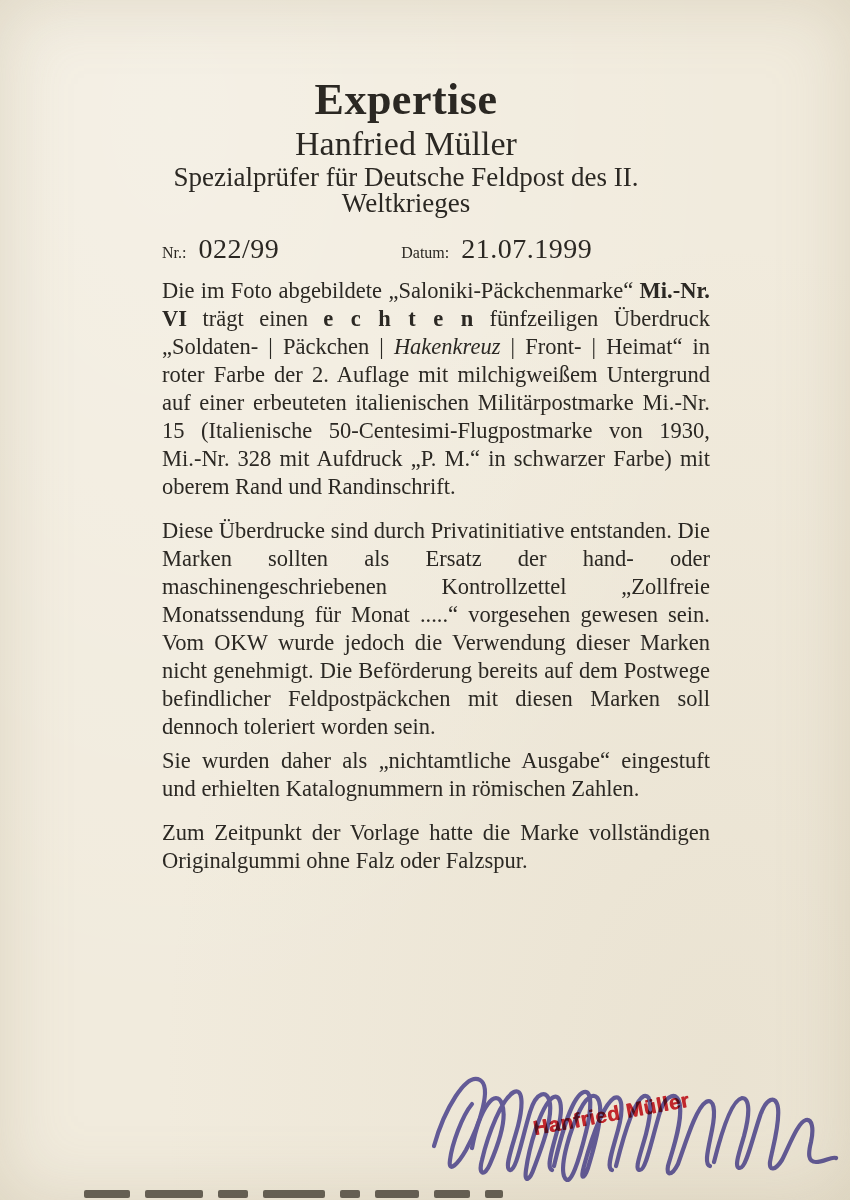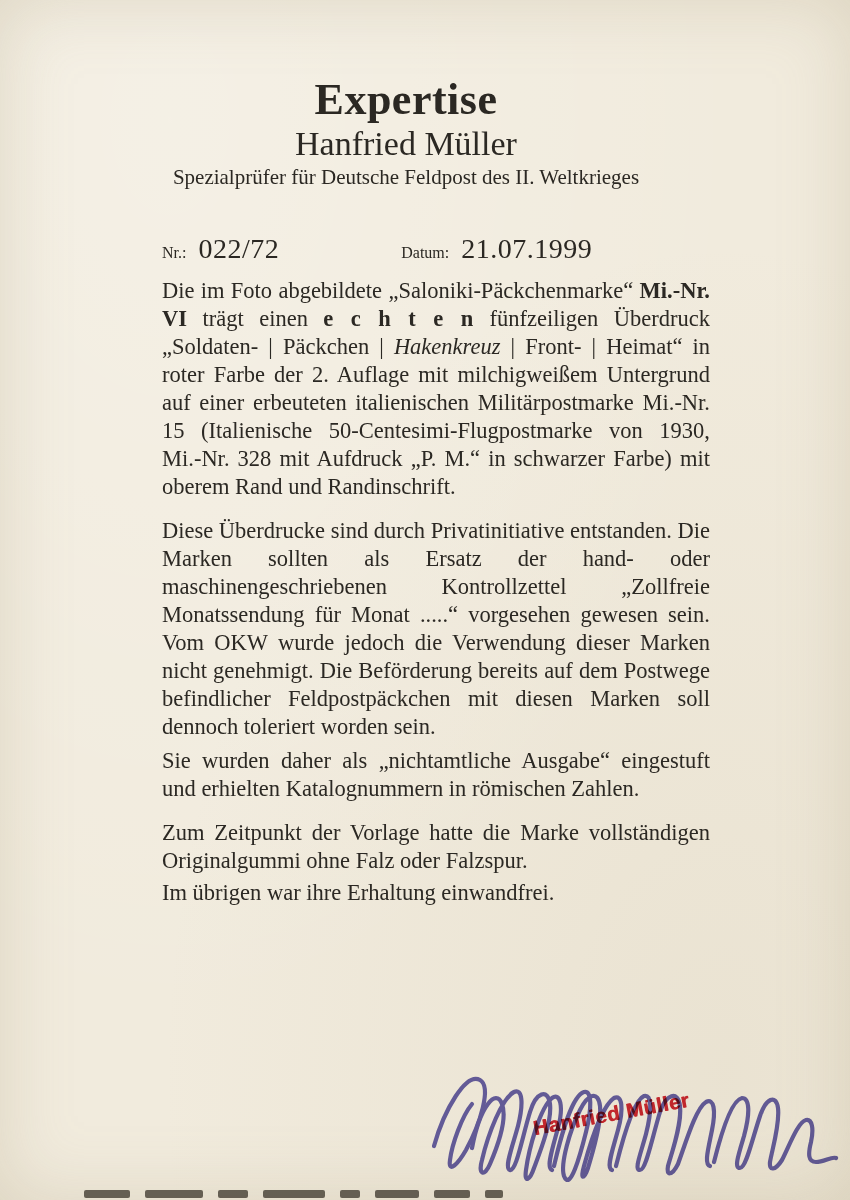--- a/index.html
+++ b/index.html
@@ -15,21 +15,21 @@
     overflow:hidden;
     font-family:"Liberation Serif","DejaVu Serif",serif;
     color:var(--ink,#2b2823);
   }
   .header{
     position:absolute;left:130px;top:76px;width:552px;
     text-align:center;
   }
   .title{font-size:44px;line-height:48px;font-weight:700;margin:0;letter-spacing:.5px;}
   .name{font-size:34px;line-height:40px;font-weight:400;margin:0;}
-  .sub{font-size:21px;line-height:26px;}
+  .sub{font-size:27px;line-height:26px;}
   .meta{
     position:absolute;left:162px;top:233px;width:548px;
     display:flex;align-items:baseline;
   }
   .meta .lbl{font-size:16px;}
   .meta .val{font-size:28px;margin-left:12px;letter-spacing:.5px;}
   .meta .datum{margin-left:122px;}
   .bodytext{
     position:absolute;left:162px;top:277px;width:548px;
     font-size:22.5px;line-height:28px;text-align:justify;
@@ -66,31 +66,30 @@
 <div class="page">
 
   <div class="header">
     <h1 class="title">Expertise</h1>
     <h2 class="name">Hanfried Müller</h2>
     <div class="sub">Spezialprüfer für Deutsche Feldpost des II. Weltkrieges</div>
   </div>
 
   <div class="meta">
     <span class="lbl">Nr.:</span>
-    <span class="val">022/72</span>
+    <span class="val">022/99</span>
     <span class="lbl datum">Datum:</span>
     <span class="val">21.07.1999</span>
   </div>
 
   <div class="bodytext">
     <p><span>Die im Foto abgebildete „Saloniki-Päckchenmarke“ </span><span class="b">Mi.-Nr. VI</span><span> trägt einen </span><span class="sp">e c h t e n</span><span> fünfzeiligen Überdruck „Soldaten- | Päckchen | </span><span class="i">Hakenkreuz</span><span> | Front- | Heimat“ in roter Farbe der 2. Auflage mit milchigweißem Untergrund auf einer erbeuteten italienischen Militärpostmarke Mi.-Nr. 15 (Italienische 50-Centesimi-Flugpostmarke von 1930, Mi.-Nr. 328 mit Aufdruck „P. M.“ in schwarzer Farbe) mit oberem Rand und Randinschrift.</span></p>
     <p class="g6">Diese Überdrucke sind durch Privatinitiative entstanden. Die Marken sollten als Ersatz der hand- oder maschinengeschriebenen Kontrollzettel „Zollfreie Monatssendung für Monat .....“ vorgesehen gewesen sein. Vom OKW wurde jedoch die Verwendung dieser Marken nicht genehmigt. Die Beförderung bereits auf dem Postwege befindlicher Feldpostpäckchen mit diesen Marken soll dennoch toleriert worden sein.</p>
     <p class="g10">Sie wurden daher als „nichtamtliche Ausgabe“ eingestuft und erhielten Katalognummern in römischen Zahlen.</p>
     <p class="g4">Zum Zeitpunkt der Vorlage hatte die Marke vollständigen Originalgummi ohne Falz oder Falzspur.</p>
-    <p class="g12">Im übrigen war ihre Erhaltung einwandfrei.</p>
   </div>
 
   <div class="sig-area">
     <svg class="sig-svg" width="420" height="150" viewBox="0 0 420 150" fill="none">
       <g stroke="currentColor" stroke-width="4.2" stroke-linecap="round" fill="none">
         <path d="M14,96 C24,60 46,22 60,30 C72,37 60,74 46,100 C38,114 28,124 30,110 C32,94 42,66 52,54"></path>
         <path d="M52,98 C60,56 76,38 82,54 C88,70 76,100 70,114 C64,128 58,124 62,110 C68,84 82,48 94,42 C102,38 104,52 98,76 C92,98 84,118 90,120 C96,122 102,88 110,62 C116,42 128,38 130,54 C132,72 120,102 114,118 C110,130 104,134 106,120 C109,98 120,58 132,48 C140,42 144,56 138,78 C132,100 126,118 132,120"></path>
         <path d="M134,116 C142,82 152,46 164,42 C172,40 172,58 166,82 C160,106 150,142 144,126 C140,114 150,80 160,60 C168,44 178,40 180,56 C182,74 172,104 168,118 C164,130 160,130 164,116 C170,94 182,56 194,48 C202,44 204,58 198,80 C192,102 186,118 192,120"></path>
         <path d="M196,116 C204,84 214,50 224,46 C232,44 232,60 226,84 C220,106 214,120 220,120 C226,120 232,88 240,62 C246,44 258,40 260,56 C262,74 252,102 248,116 C246,126 252,126 258,114 C266,92 276,58 286,52 C294,48 296,60 292,80 C288,100 284,114 290,116"></path>
         <path d="M294,112 C302,80 312,50 322,48 C330,48 330,64 324,86 C318,106 314,118 320,118 C326,118 332,90 340,66 C346,48 356,44 358,58 C360,74 352,100 350,112 C349,121 355,121 362,110 C370,94 378,72 386,70 C392,69 394,78 391,92 C388,104 388,112 396,112 C404,112 412,106 416,108"></path>

